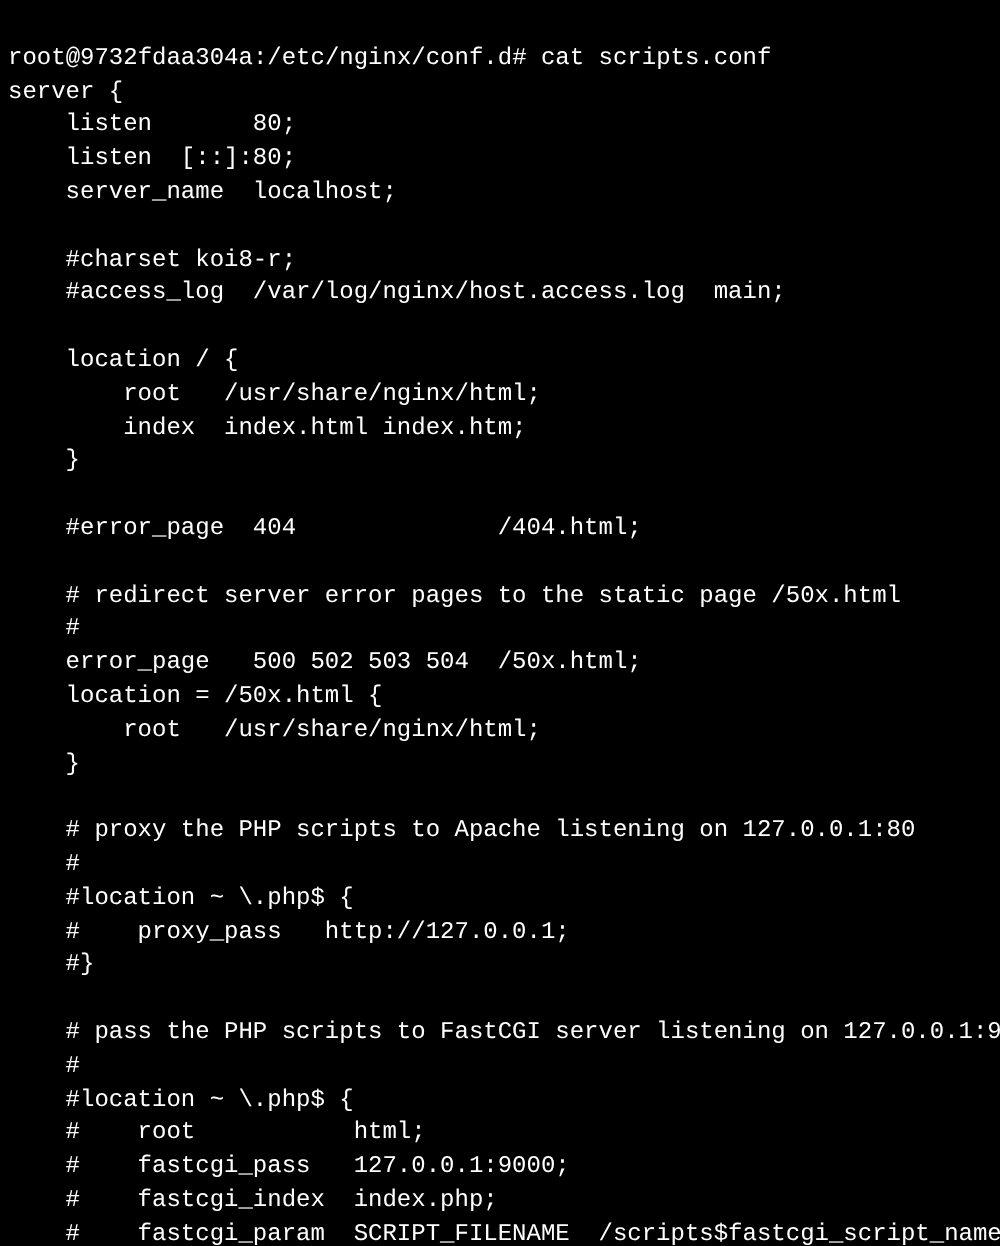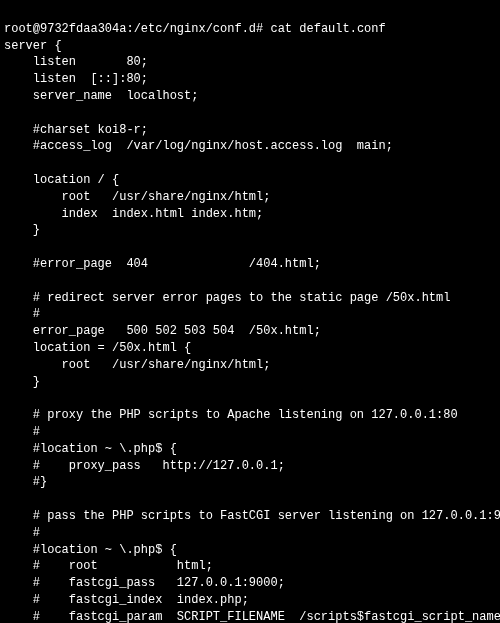--- a/index.html
+++ b/index.html
@@ -26,15 +26,15 @@
       margin-top: 47px;
     }
     .output-line {
       display: block;
     }
   </style>
 </head>
 <body>
 
 <div class="terminal">
-<span class="prompt"><span>root</span>@<span>9732fdaa304a</span>:<span>/etc/nginx/conf.d</span><span>#</span> </span><span>cat default.conf</span>
+<span class="prompt"><span>root</span>@<span>9732fdaa304a</span>:<span>/etc/nginx/conf.d</span><span>#</span> </span><span>cat scripts.conf</span>
 <div id="output-container"><span class="output-line">server {</span><span class="output-line">    listen       80;</span><span class="output-line">    listen  [::]:80;</span><span class="output-line">    server_name  localhost;</span><span class="output-line"> </span><span class="output-line">    #charset koi8-r;</span><span class="output-line">    #access_log  /var/log/nginx/host.access.log  main;</span><span class="output-line"> </span><span class="output-line">    location / {</span><span class="output-line">        root   /usr/share/nginx/html;</span><span class="output-line">        index  index.html index.htm;</span><span class="output-line">    }</span><span class="output-line"> </span><span class="output-line">    #error_page  404              /404.html;</span><span class="output-line"> </span><span class="output-line">    # redirect server error pages to the static page /50x.html</span><span class="output-line">    #</span><span class="output-line">    error_page   500 502 503 504  /50x.html;</span><span class="output-line">    location = /50x.html {</span><span class="output-line">        root   /usr/share/nginx/html;</span><span class="output-line">    }</span><span class="output-line"> </span><span class="output-line">    # proxy the PHP scripts to Apache listening on 127.0.0.1:80</span><span class="output-line">    #</span><span class="output-line">    #location ~ \.php$ {</span><span class="output-line">    #    proxy_pass   http://127.0.0.1;</span><span class="output-line">    #}</span><span class="output-line"> </span><span class="output-line">    # pass the PHP scripts to FastCGI server listening on 127.0.0.1:9000</span><span class="output-line">    #</span><span class="output-line">    #location ~ \.php$ {</span><span class="output-line">    #    root           html;</span><span class="output-line">    #    fastcgi_pass   127.0.0.1:9000;</span><span class="output-line">    #    fastcgi_index  index.php;</span><span class="output-line">    #    fastcgi_param  SCRIPT_FILENAME  /scripts$fastcgi_script_name;</span></div>
 </div>
 
 </body></html>

